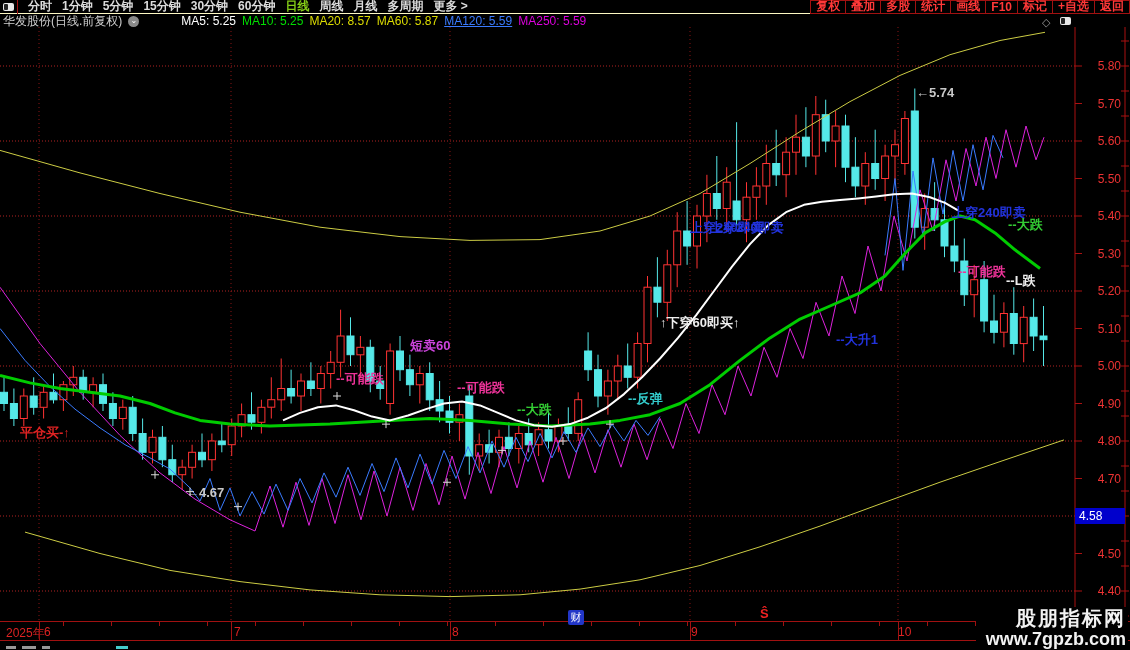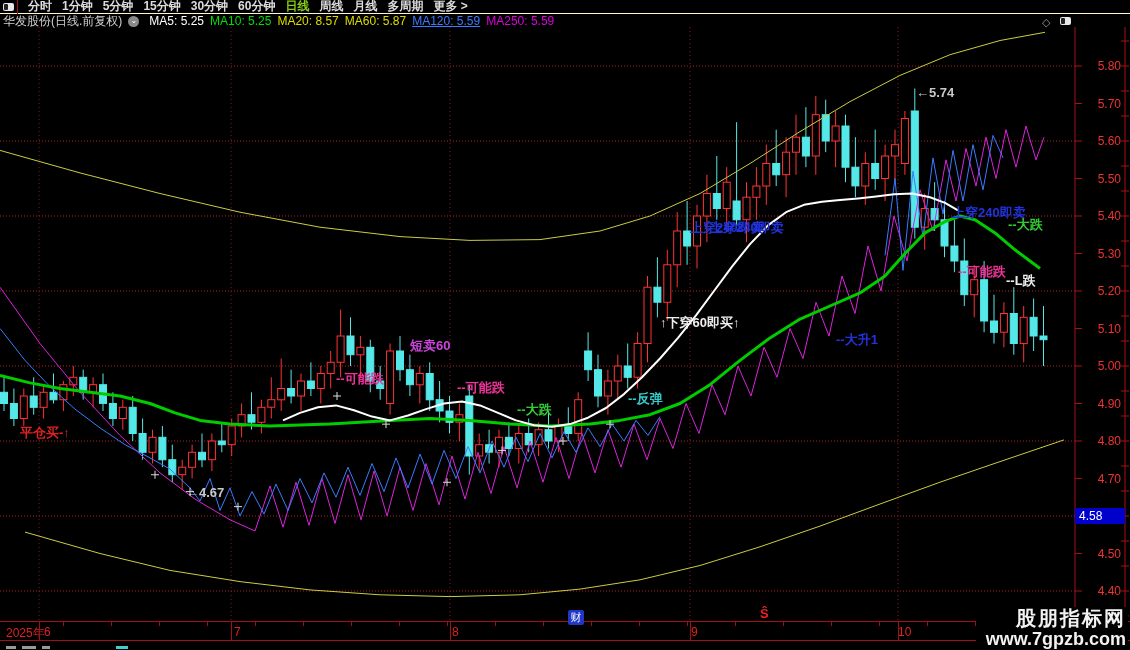--- a/index.html
+++ b/index.html
@@ -62,26 +62,37 @@
         <span class="mi">5分钟</span>
         <span class="mi">15分钟</span>
         <span class="mi">30分钟</span>
         <span class="mi">60分钟</span>
         <span class="mi active">日线</span>
         <span class="mi">周线</span>
         <span class="mi">月线</span>
         <span class="mi">多周期</span>
         <span class="mi">更多 &gt;</span>
       </div>
+    <div id="rbtns" class="rbtns">
+        <span class="rbtn">复权</span>
+        <span class="rbtn">叠加</span>
+        <span class="rbtn">多股</span>
+        <span class="rbtn">统计</span>
+        <span class="rbtn">画线</span>
+        <span class="rbtn">F10</span>
+        <span class="rbtn">标记</span>
+        <span class="rbtn">+自选</span>
+        <span class="rbtn">返回</span>
+      </div>
   </div>
 
   <div class="row2">
     <span class="title">华发股份(日线.前复权)</span>
     <span class="circ">⌄</span>
-    <span id="legend" style="display:flex;">
+    <span id="legend" style="display:flex;margin-left:32px;">
         <span class="leg" style="color: rgb(255, 255, 255);">MA5: 5.25</span>
         <span class="leg" style="color: rgb(0, 221, 0);">MA10: 5.25</span>
         <span class="leg" style="color: rgb(221, 221, 0);">MA20: 8.57</span>
         <span class="leg" style="color: rgb(221, 221, 0);">MA60: 5.87</span>
         <span class="leg" style="color: rgb(58, 123, 255); text-decoration: underline;">MA120: 5.59</span>
         <span class="leg" style="color: rgb(221, 0, 221);">MA250: 5.59</span>
       </span>
     <span class="diamond">◇</span>
     <span class="panel2wrap">
       <span class="panel2"></span>

